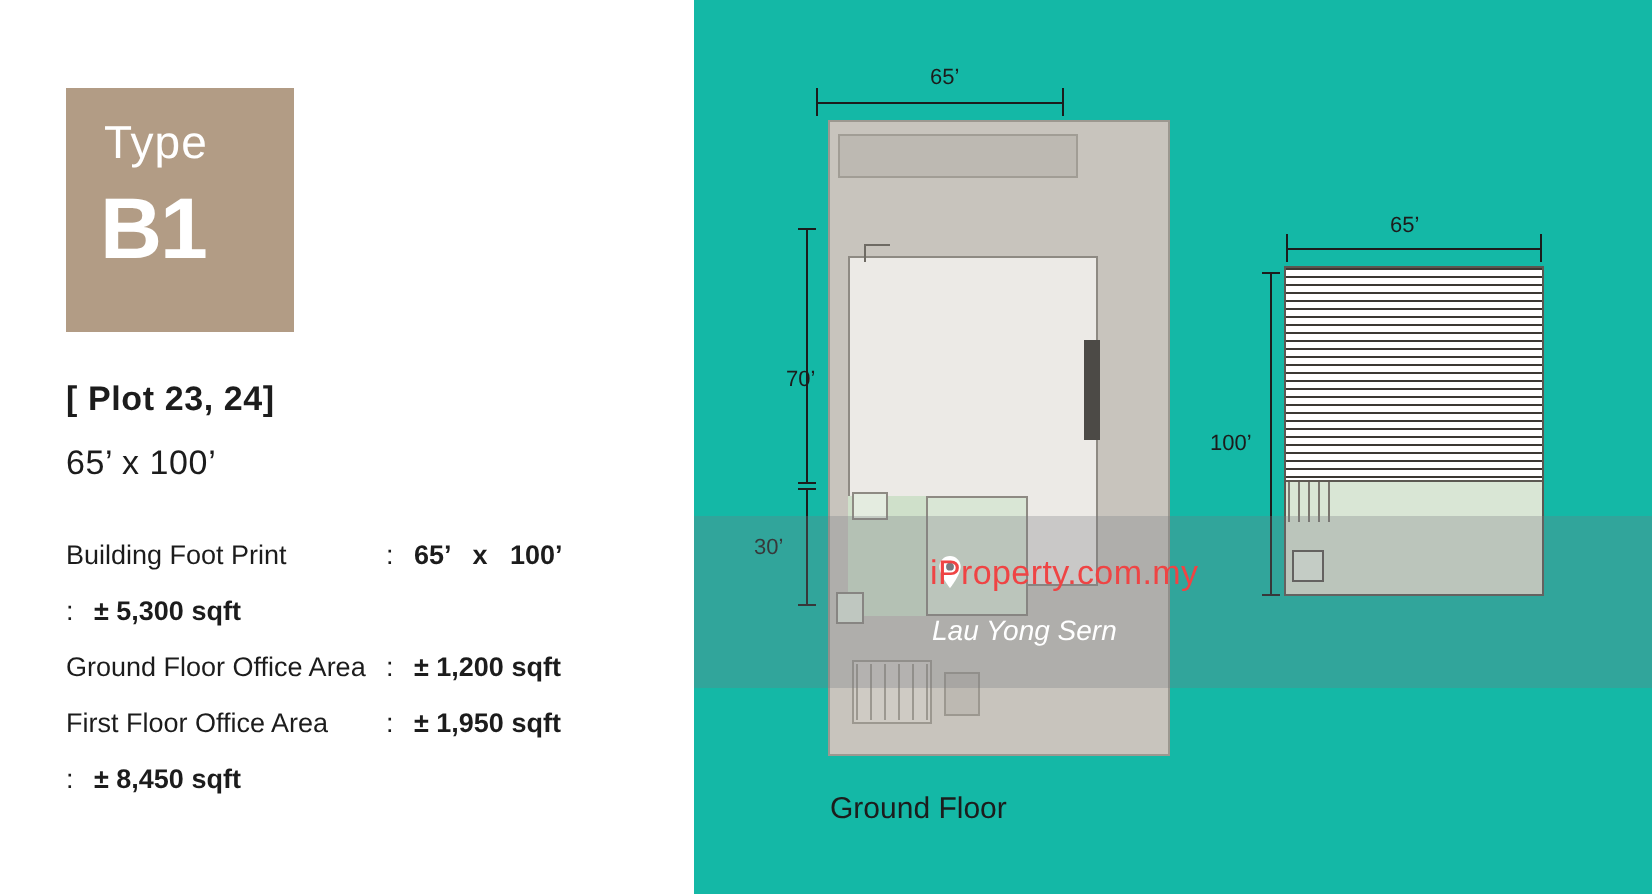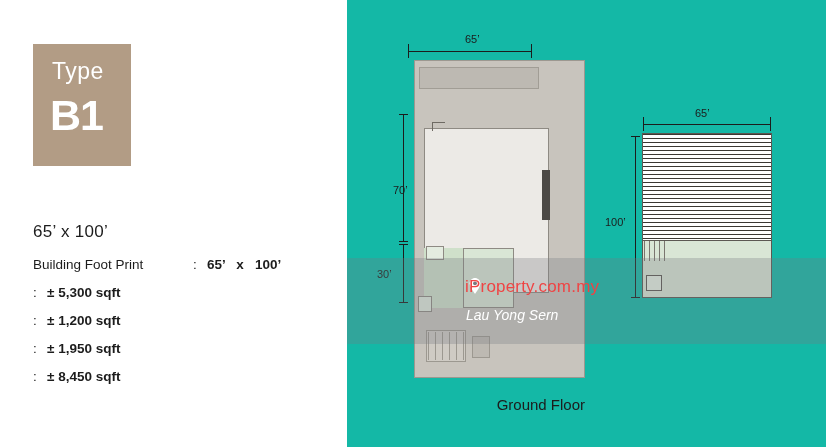--- a/index.html
+++ b/index.html
@@ -27,21 +27,21 @@
     top: 0;
     width: 347px;
     height: 447px;
     background: #ffffff;
     border-right: 1px solid #e3e3e3;
   }
   .type-badge {
     position: absolute;
     left: 33px;
     top: 44px;
-    width: 98px;
+    width: 114px;
     height: 122px;
     background: #b29c85;
     color: #ffffff;
   }
   .type-badge .t-word {
     position: absolute;
     left: 19px;
     top: 14px;
     font-size: 23px;
     font-weight: 400;
@@ -74,21 +74,21 @@
     letter-spacing: 0.3px;
   }
   .specs {
     position: absolute;
     left: 33px;
     top: 257px;
     width: 300px;
   }
   .spec-row {
     display: flex;
-    align-items: flex-start;
+    align-items: flex-end;
     height: 28px;
     font-size: 13.5px;
     color: #1c1c1c;
   }
   .spec-label {
     width: 160px;
     font-weight: normal;
   }
   .spec-colon {
     width: 14px;
@@ -104,21 +104,21 @@
     left: 347px;
     top: 0;
     width: 479px;
     height: 447px;
     background: #14b8a6;
   }
   .plan-caption {
     position: absolute;
     font-size: 15px;
     color: #1c1c1c;
-    text-align: right;
+    text-align: left;
   }
   
   .gf-wrap {
     position: absolute;
     left: 67px;
     top: 60px;
     width: 171px;
     height: 318px;
   }
   .gf-body {
@@ -355,37 +355,40 @@
 
 <div id="page">
 
   <div class="left-panel">
 
     <div class="type-badge">
       <div class="t-word">Type</div>
       <div class="t-code">B1</div>
     </div>
 
+    <div class="plot-line">[ Plot 23, 24]</div>
     <div class="dim-line">65’ x 100’</div>
 
     <div class="specs">
       <div class="spec-row">
         <span class="spec-label">Building Foot Print</span>
         <span class="spec-colon">:</span>
         <span class="spec-value">65’   x   100’</span>
       </div>
       <div class="spec-row">
         <span class="spec-colon">:</span>
         <span class="spec-value">± 5,300 sqft</span>
       </div>
       <div class="spec-row">
+        <span class="spec-label">Ground Floor Office Area</span>
         <span class="spec-colon">:</span>
         <span class="spec-value">± 1,200 sqft</span>
       </div>
       <div class="spec-row">
+        <span class="spec-label">First Floor Office Area</span>
         <span class="spec-colon">:</span>
         <span class="spec-value">± 1,950 sqft</span>
       </div>
       <div class="spec-row">
         <span class="spec-colon">:</span>
         <span class="spec-value">± 8,450 sqft</span>
       </div>
     </div>
   </div>
 

